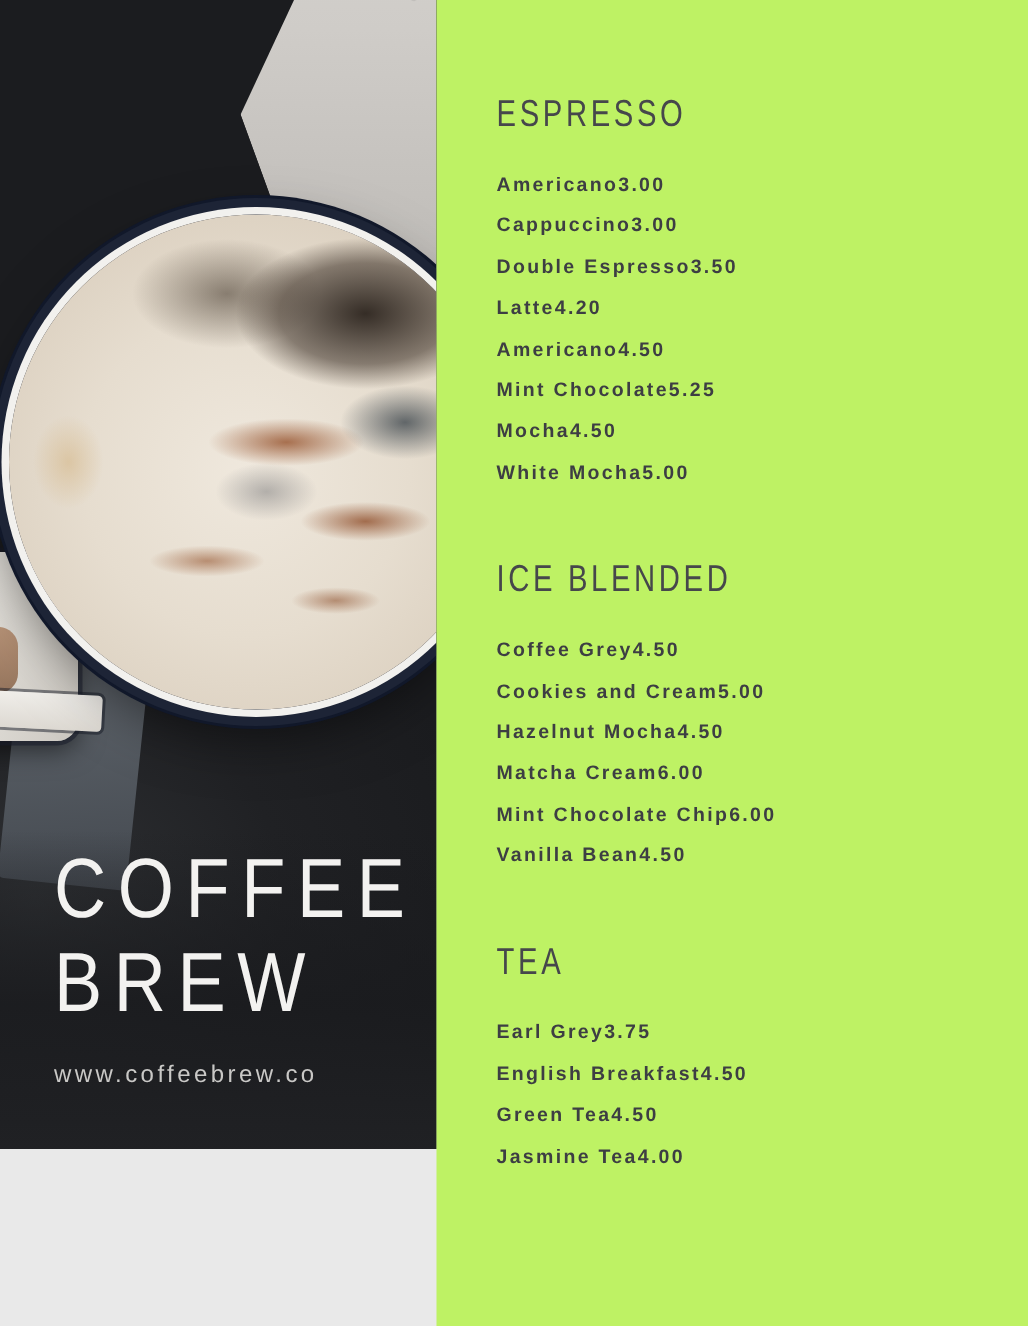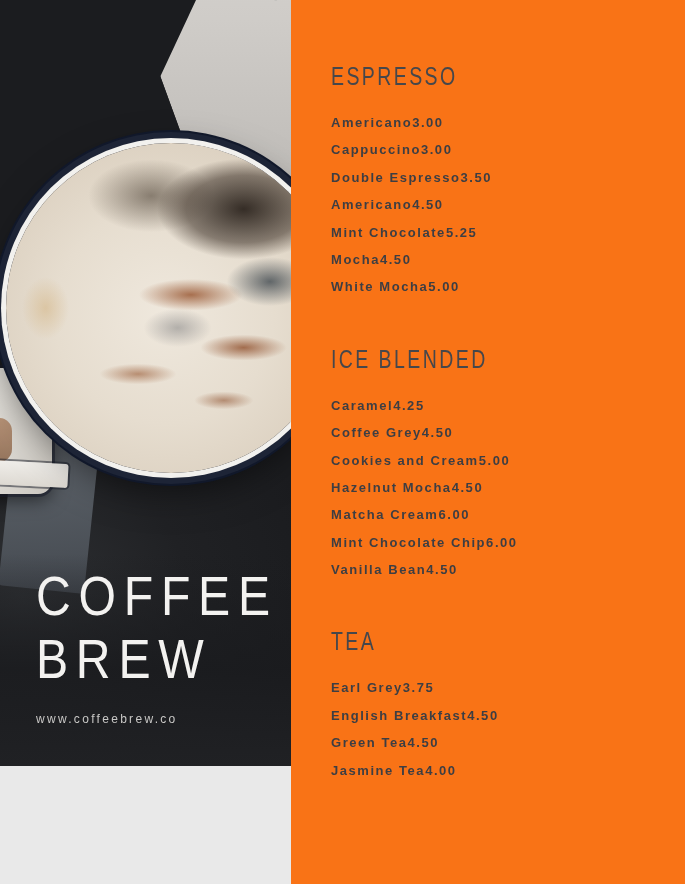--- a/index.html
+++ b/index.html
@@ -154,32 +154,32 @@
     font-weight: 400;
     letter-spacing: 9px;
     transform: scaleX(0.86);
     transform-origin: left center;
     white-space: nowrap;
   }
   .brand-url {
     display: block;
     margin-top: 22px;
     color: #c9c8c6;
-    font-size: 12px;
+    font-size: 16px;
     letter-spacing: 2.3px;
     font-weight: 400;
     white-space: nowrap;
   }
 
   
   .menu-panel {
     position: absolute;
     left: 291px; top: 0;
     width: 394px; height: 884px;
-    background: #f97316;
+    background: #bef264;
     box-sizing: border-box;
     padding: 64px 40px 0 40px;
   }
   .section { margin: 0 0 0 0; }
   .section + .section { margin-top: 40px; }
   .section-title {
     margin: 0 0 26px 0;
     color: #46474b;
     font-size: 25px;
     font-weight: 400;
@@ -269,20 +269,24 @@
           </li>
           <li class="item-row">
             <span class="item-name">Cappuccino</span>
             <span class="item-price">3.00</span>
           </li>
           <li class="item-row">
             <span class="item-name">Double Espresso</span>
             <span class="item-price">3.50</span>
           </li>
           <li class="item-row">
+            <span class="item-name">Latte</span>
+            <span class="item-price">4.20</span>
+          </li>
+          <li class="item-row">
             <span class="item-name">Americano</span>
             <span class="item-price">4.50</span>
           </li>
           <li class="item-row">
             <span class="item-name">Mint Chocolate</span>
             <span class="item-price">5.25</span>
           </li>
           <li class="item-row">
             <span class="item-name">Mocha</span>
             <span class="item-price">4.50</span>
@@ -290,24 +294,20 @@
           <li class="item-row">
             <span class="item-name">White Mocha</span>
             <span class="item-price">5.00</span>
           </li>
         </ul>
       </div>
       <div class="section">
         <div class="section-title">ICE BLENDED</div>
         <ul class="item-list">
           <li class="item-row">
-            <span class="item-name">Caramel</span>
-            <span class="item-price">4.25</span>
-          </li>
-          <li class="item-row">
             <span class="item-name">Coffee Grey</span>
             <span class="item-price">4.50</span>
           </li>
           <li class="item-row">
             <span class="item-name">Cookies and Cream</span>
             <span class="item-price">5.00</span>
           </li>
           <li class="item-row">
             <span class="item-name">Hazelnut Mocha</span>
             <span class="item-price">4.50</span>

